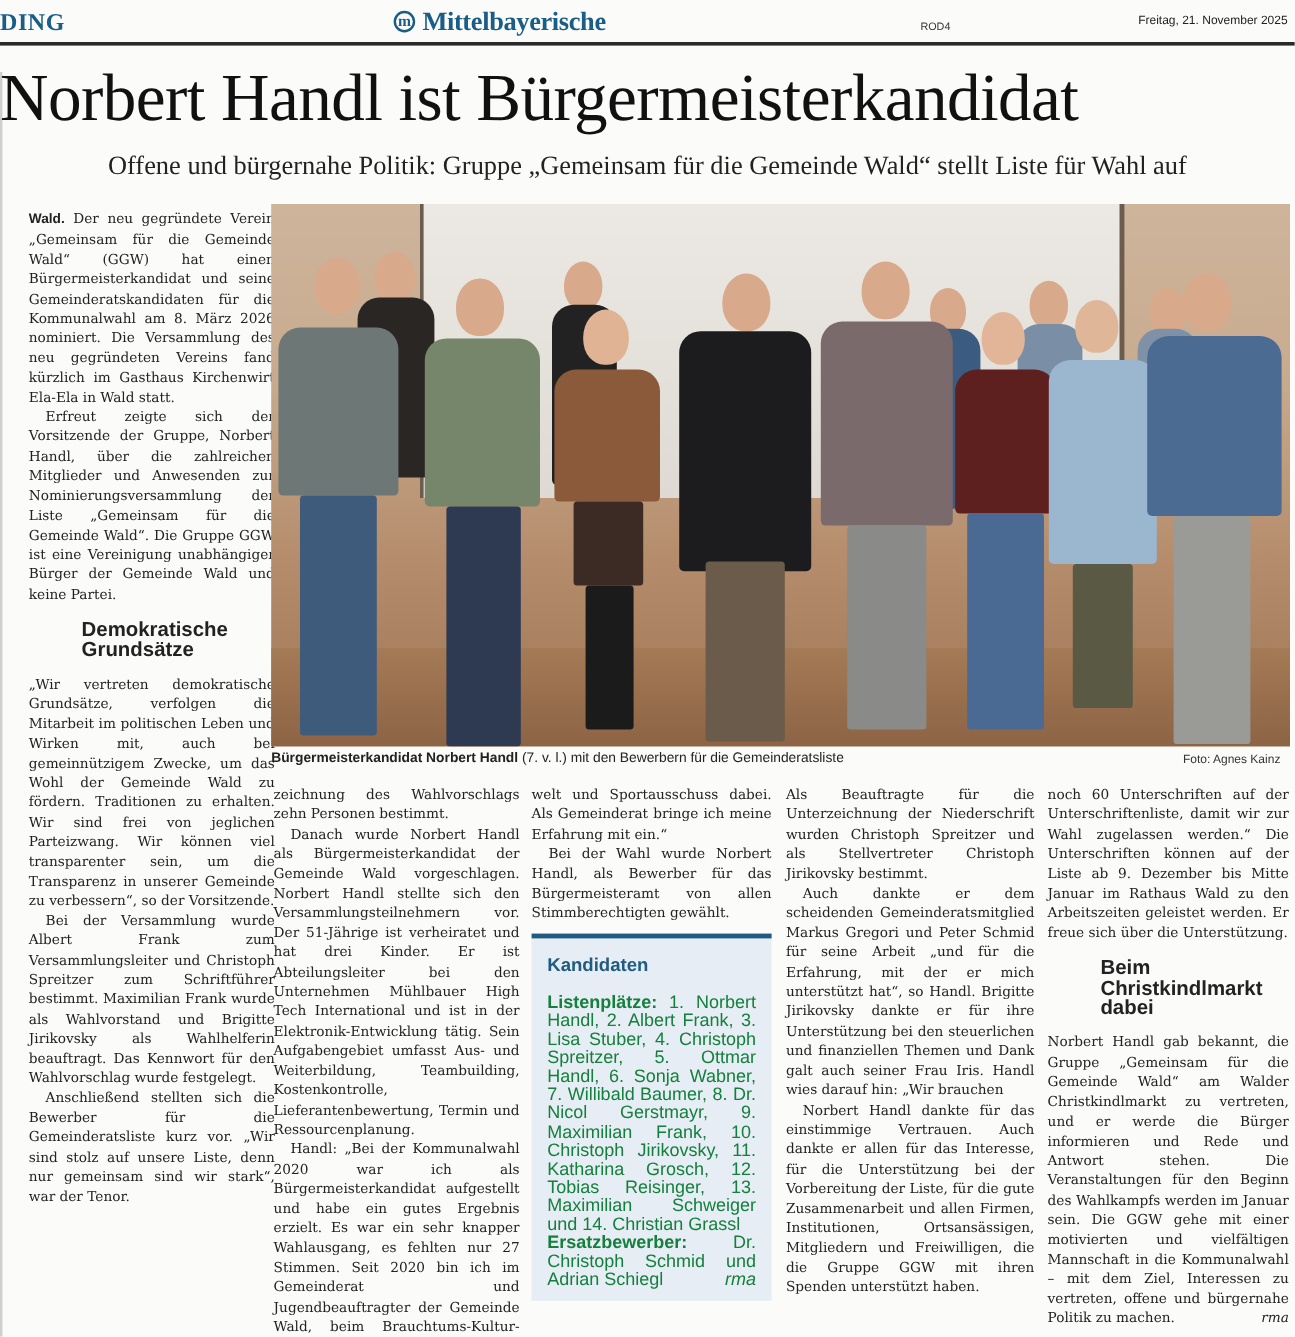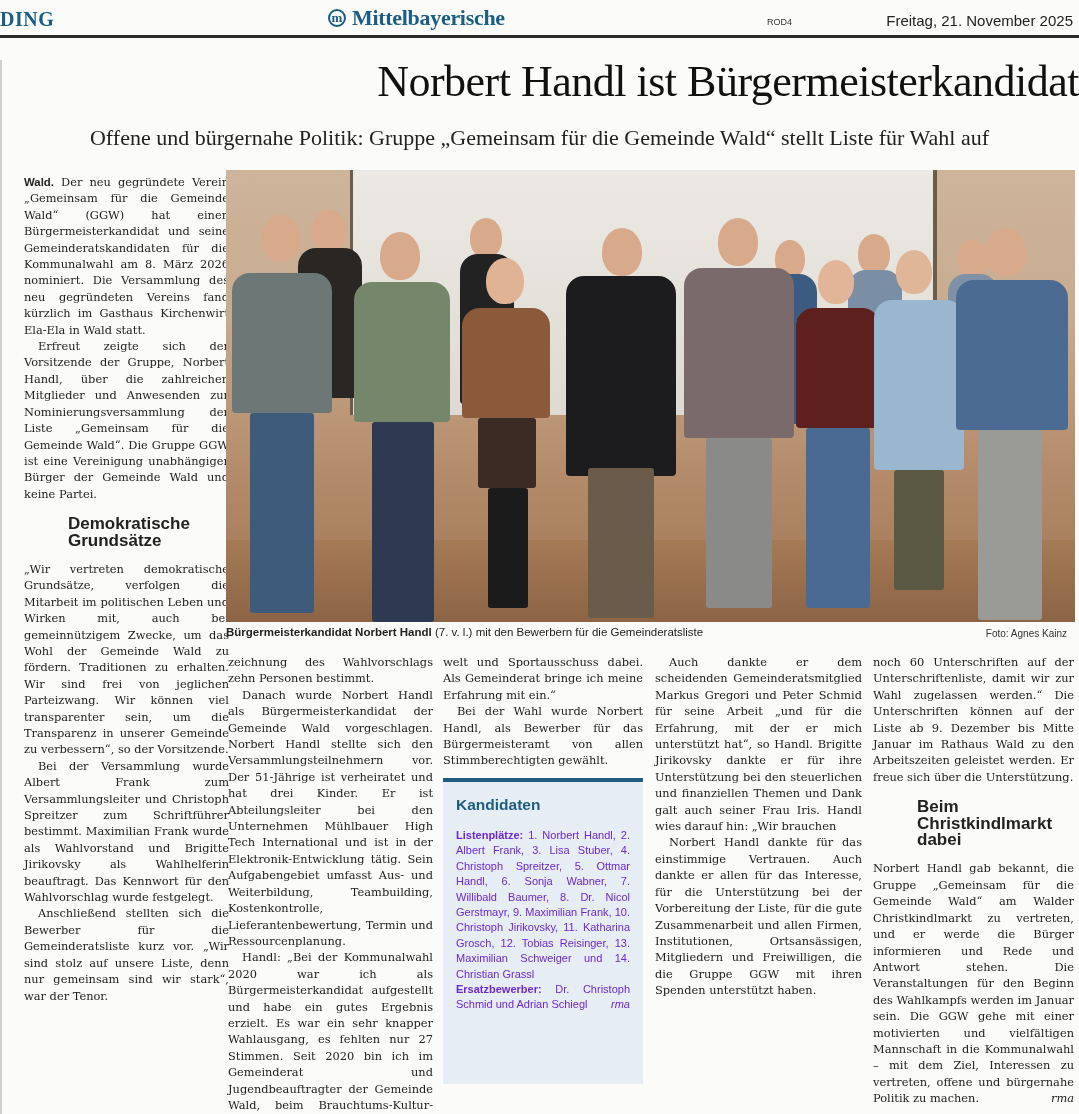--- a/index.html
+++ b/index.html
@@ -7,26 +7,26 @@
          font-family:"DejaVu Serif", serif; }
   .masthead { position:absolute; left:0; top:0; width:1079px; height:36px; }
   .mast-section { position:absolute; left:0; top:8px; font-family:"Liberation Serif", serif; font-weight:bold;
                   font-size:20px; color:#1a5d86; letter-spacing:0.5px; }
   .mast-logo { position:absolute; left:328px; top:5px; display:flex; align-items:center; gap:6px; }
   .logo-badge { width:18px; height:18px; border-radius:50%; border:2px solid #1a5d86; color:#1a5d86;
                 font-family:"Liberation Serif", serif; font-size:13px; font-weight:bold; display:flex;
                 align-items:center; justify-content:center; box-sizing:border-box; }
   .logo-text { font-family:"Liberation Serif", serif; font-size:22px; font-weight:bold; color:#1a5d86; letter-spacing:-0.3px; }
   .mast-code { position:absolute; left:767px; top:17px; font-family:"Liberation Sans", sans-serif; font-size:9px; color:#333; }
-  .mast-date { position:absolute; right:6px; top:12px; font-family:"Liberation Sans", sans-serif; font-size:15px; color:#222; }
+  .mast-date { position:absolute; right:6px; top:12px; font-family:"Liberation Sans", sans-serif; font-size:10px; color:#222; }
   .mast-rule { position:absolute; left:0; top:35px; width:1079px; height:3px; background:#2a2a2a; }
   .left-rule { position:absolute; left:0; top:60px; width:2px; height:1054px; background:#cfcfcf; }
 
-  .headline { position:absolute; left:0; top:50px; width:1079px; text-align:right;
-              font-family:"Liberation Serif", serif; font-size:44px; line-height:64px; color:#111; letter-spacing:-0.5px; }
+  .headline { position:absolute; left:0; top:50px; width:1079px; text-align:left;
+              font-family:"Liberation Serif", serif; font-size:56px; line-height:64px; color:#111; letter-spacing:-0.5px; }
   .subhead { position:absolute; left:0; top:124px; width:1079px; text-align:center;
              font-family:"Liberation Serif", serif; font-size:22px; line-height:28px; color:#222; }
 
   .col { position:absolute; font-family:"DejaVu Serif", serif; font-size:11.4px; line-height:16.4px;
          text-align:justify; hyphens:manual; color:#222; }
   .col p { margin:0; text-indent:0; }
   .col p.ind { text-indent:14px; }
   .lead { font-family:"Liberation Sans", sans-serif; font-weight:bold; }
   .subhd { font-family:"Liberation Sans", sans-serif; font-weight:bold; font-size:17px; margin:14px 0 12px 0 !important; text-align:left;padding-left:44px; }
   .sig { font-style:italic; float:right; }
@@ -41,21 +41,21 @@
   .p-head { position:absolute; border-radius:50% 50% 46% 46%; background:#d9a98b; }
   .p-body { position:absolute; border-radius:18px 18px 4px 4px; }
   .p-legs { position:absolute; border-radius:3px; }
 
   .caption { position:absolute; left:226px; top:626px; font-family:"Liberation Sans", sans-serif; font-size:11.5px; color:#222; }
   .caption b { font-weight:bold; }
   .credit { position:absolute; right:12px; top:628px; font-family:"Liberation Sans", sans-serif; font-size:10px; color:#333; }
 
   .infobox { position:absolute; left:443px; top:778px; width:200px; height:306px; background:#e6edf4; border-top:4px solid #1f5c80; box-sizing:border-box; padding:14px 13px 10px 13px; }
   .infobox-title { font-family:"Liberation Sans", sans-serif; font-weight:bold; font-size:15.5px; color:#1f5c80; margin-bottom:14px; }
-  .infobox-body { font-family:"Liberation Sans", sans-serif; font-size:11px; line-height:15.4px; color:#6d28d9; text-align:justify; }
+  .infobox-body { font-family:"Liberation Sans", sans-serif; font-size:15px; line-height:15.4px; color:#15803d; text-align:justify; }
   .infobox-body b { font-weight:bold; }
 </style>
 </head>
 <body>
 
 <div class="masthead">
   <div class="mast-section">DING</div>
   <div class="mast-logo">
     <span class="logo-badge">m</span>
     <span class="logo-text">Mittelbayerische</span>
@@ -167,20 +167,21 @@
 <div class="infobox">
   <div class="infobox-title">Kandidaten</div>
   <div class="infobox-body">
     <b>Listenplätze:</b><span> 1. Norbert Handl, 2. Albert Frank, 3. Lisa Stuber, 4. Christoph Spreitzer, 5. Ottmar Handl, 6. Sonja Wabner, 7. Willibald Baumer, 8. Dr. Nicol Gerstmayr, 9. Maximilian Frank, 10. Christoph Jirikovsky, 11. Katharina Grosch, 12. Tobias Reisinger, 13. Maximilian Schweiger und 14. Christian Grassl</span><br>
     <b>Ersatzbewerber:</b><span> Dr. Christoph Schmid und Adrian Schiegl</span>
     <span class="sig">rma</span>
   </div>
 </div>
 
 <div class="col" style="left:655px; top:654px; width:207px;">
+  <p>Als Beauftragte für die Unterzeichnung der Niederschrift wurden Christoph Spreitzer und als Stellvertreter Christoph Jirikovsky bestimmt.</p>
   <p class="ind">Auch dankte er dem scheidenden Gemeinderatsmitglied Markus Gregori und Peter Schmid für seine Arbeit „und für die Erfahrung, mit der er mich unterstützt hat“, so Handl. Brigitte Jirikovsky dankte er für ihre Unterstützung bei den steuerlichen und finanziellen Themen und Dank galt auch seiner Frau Iris. Handl wies darauf hin: „Wir brauchen</p>
   <p class="ind">Norbert Handl dankte für das einstimmige Vertrauen. Auch dankte er allen für das Interesse, für die Unterstützung bei der Vorbereitung der Liste, für die gute Zusammenarbeit und allen Firmen, Institutionen, Ortsansässigen, Mitgliedern und Freiwilligen, die die Gruppe GGW mit ihren Spenden unterstützt haben.</p>
 </div>
 
 <div class="col" style="left:873px; top:654px; width:201px;">
   <p>noch 60 Unterschriften auf der Unterschriftenliste, damit wir zur Wahl zugelassen werden.“ Die Unterschriften können auf der Liste ab 9. Dezember bis Mitte Januar im Rathaus Wald zu den Arbeitszeiten geleistet werden. Er freue sich über die Unterstützung.</p>
   <p class="subhd">Beim Christkindlmarkt dabei</p>
   <p><span>Norbert Handl gab bekannt, die Gruppe „Gemeinsam für die Gemeinde Wald“ am Walder Christkindlmarkt zu vertreten, und er werde die Bürger informieren und Rede und Antwort stehen. Die Veranstaltungen für den Beginn des Wahlkampfs werden im Januar sein. Die GGW gehe mit einer motivierten und vielfältigen Mannschaft in die Kommunalwahl – mit dem Ziel, Interessen zu vertreten, offene und bürgernahe Politik zu machen.</span> <span class="sig">rma</span></p>
 </div>
 

